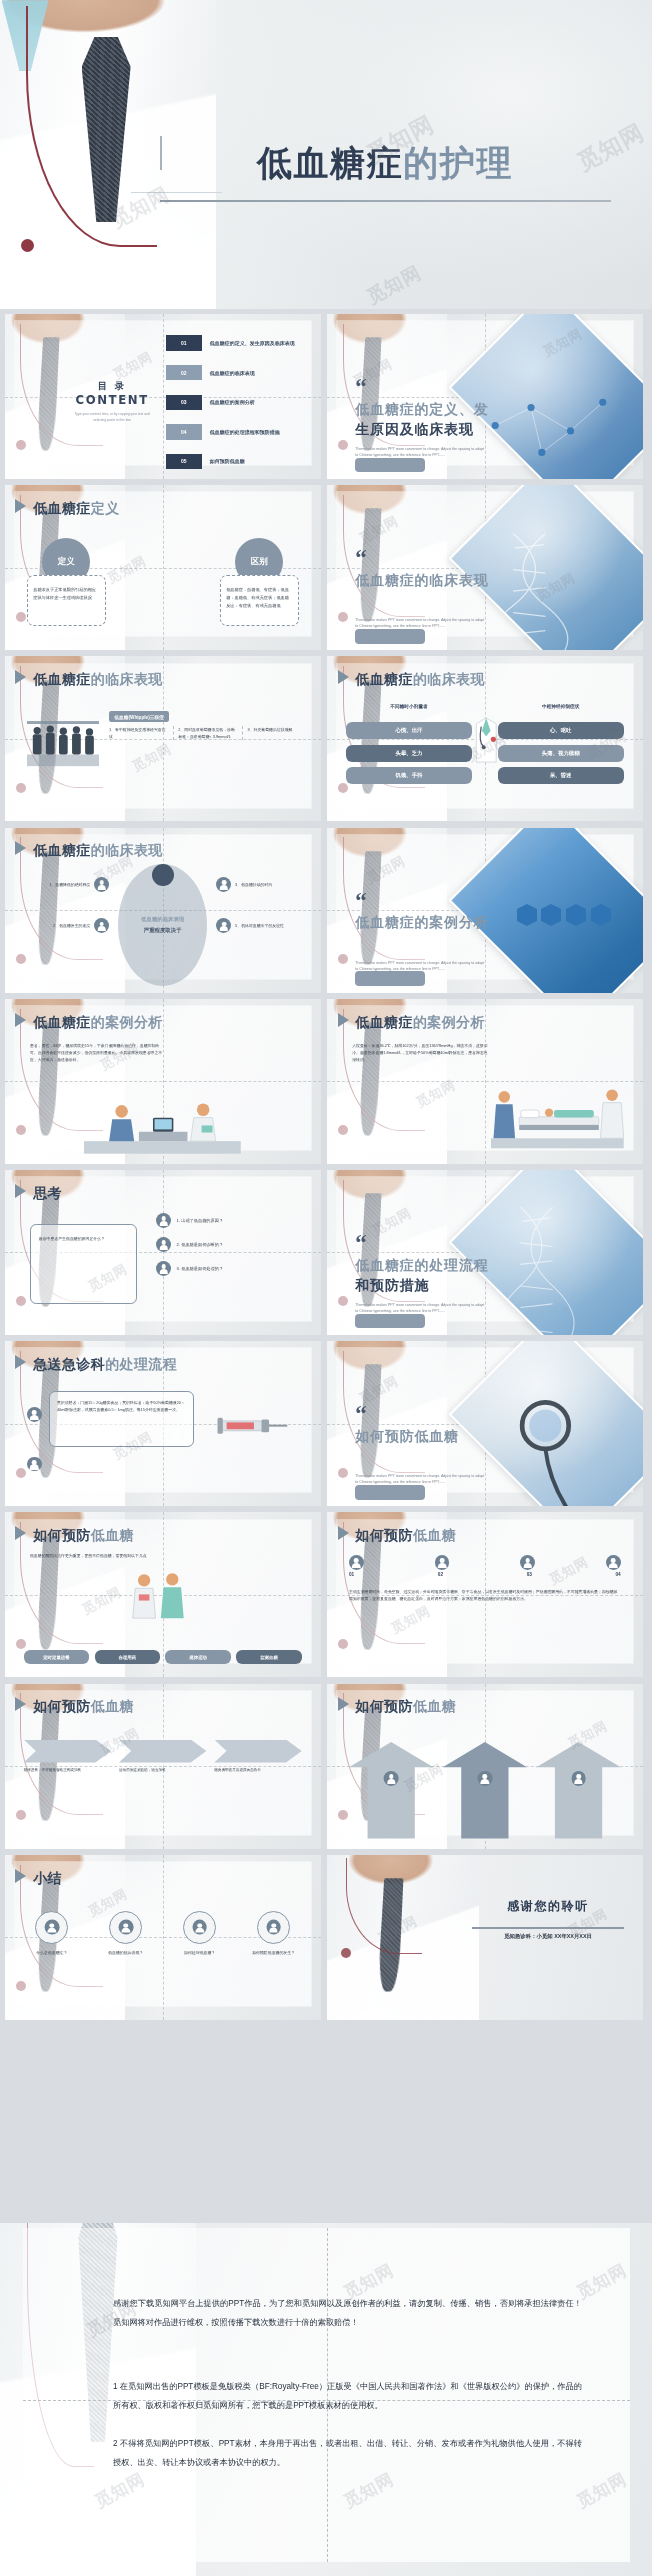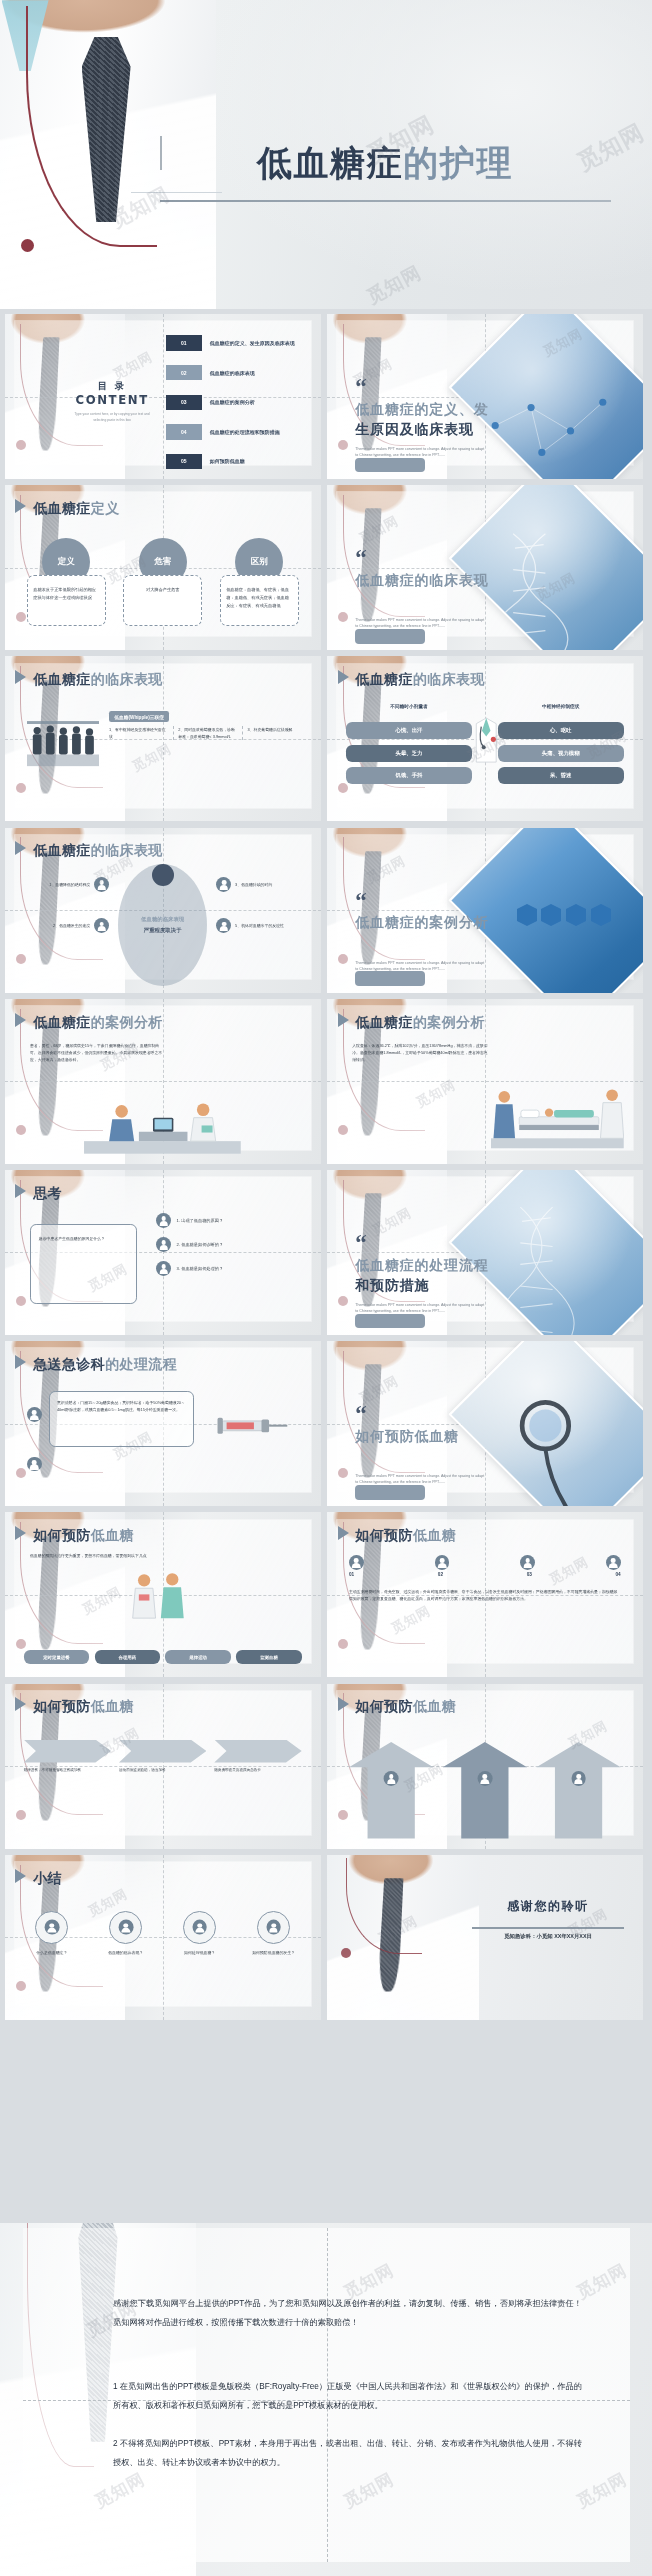--- a/index.html
+++ b/index.html
@@ -419,24 +419,20 @@
         <div class="guide-v"></div>
         <div class="guide-h"></div>
       <div class="tri"></div>
       <div class="stitle">
         <span class="k">低血糖症</span><span class="g">定义</span>
       </div>
       <div class="circ-wrap">
         <div class="circ-col">
           <div class="circ">定义</div>
           <div class="cbox">血糖浓度于正常低限所引起的相应 症状与体征这一生理或病理状况</div>
-        </div>
-        <div class="circ-col">
-          <div class="circ">危害</div>
-          <div class="cbox ctr">对大脑会产生危害</div>
         </div>
         <div class="circ-col">
           <div class="circ">区别</div>
           <div class="cbox">低血糖症：血糖低、有症状；低血糖：血糖低、有或无症状；低血糖反应：有症状、有或无血糖低</div>
         </div>
       </div>
       <div class="wmlayer">
           <div class="wm" style="left:32%;top:46%;font-size:13.2px;">觅知网</div>
         </div>
     </div>

